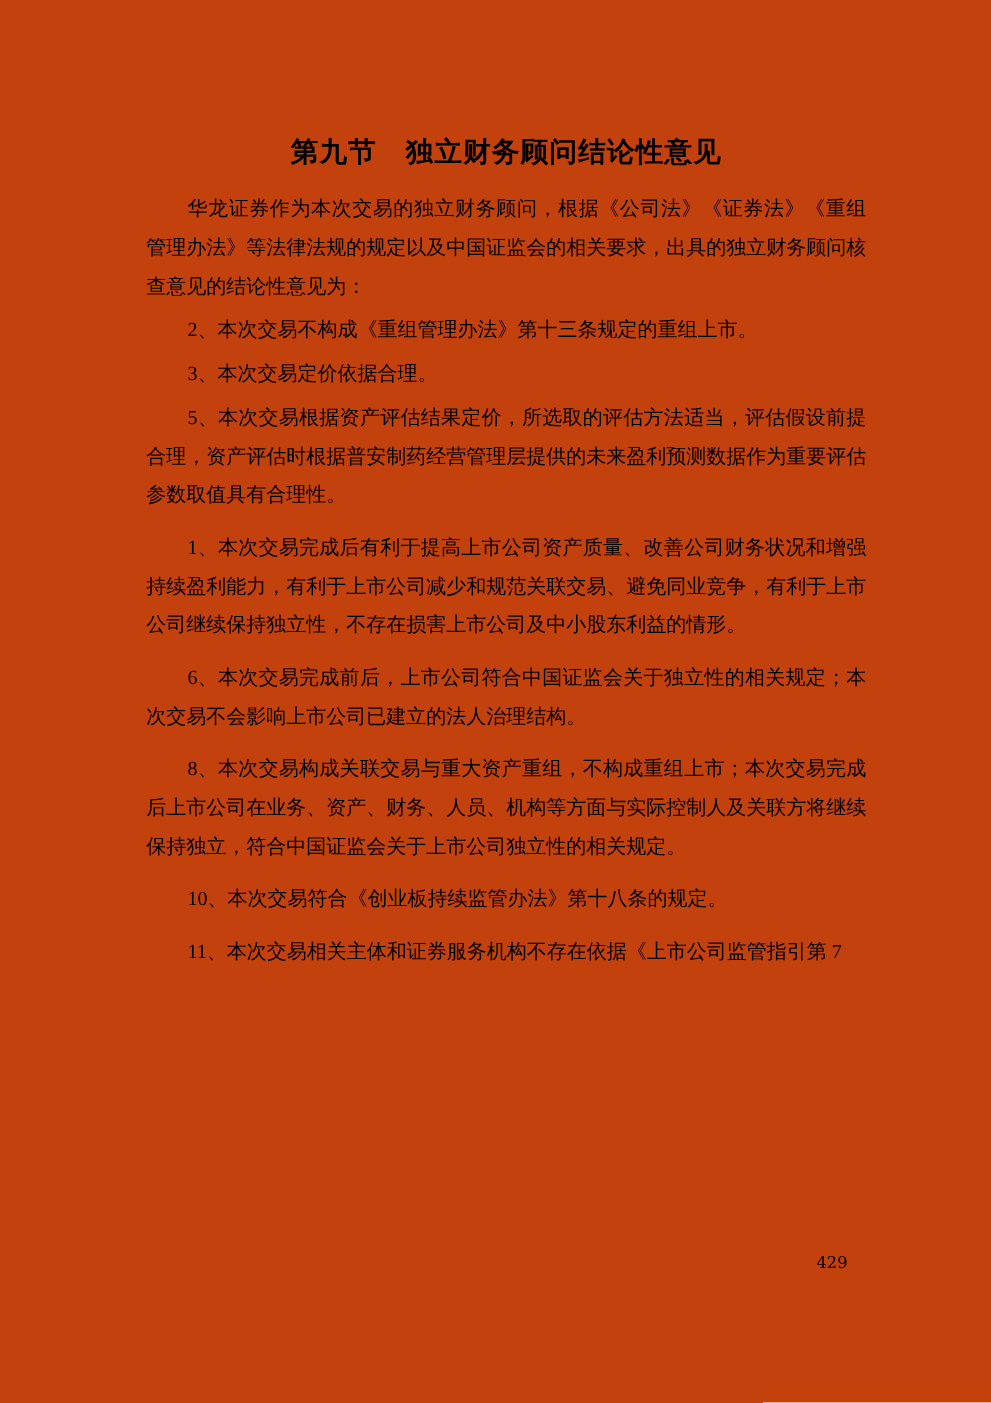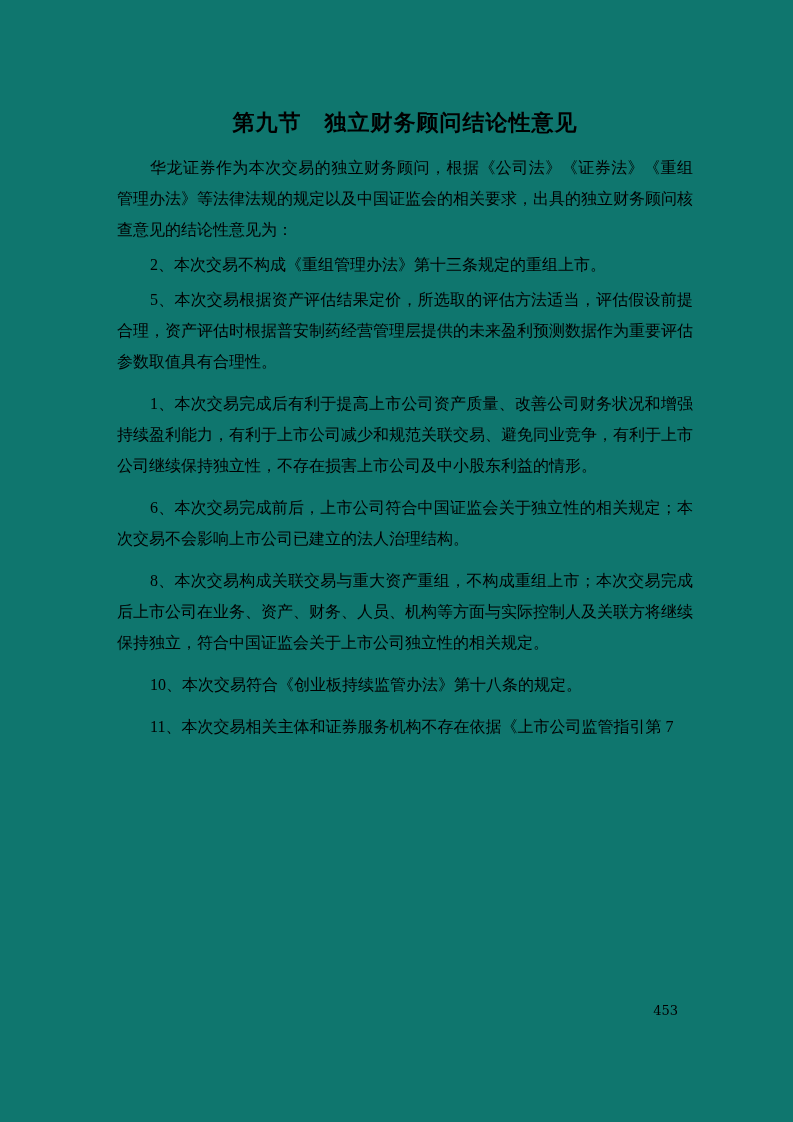--- a/index.html
+++ b/index.html
@@ -4,21 +4,21 @@
 <style>
   html, body {
     margin: 0;
     padding: 0;
     background: #ffffff;
   }
   .page {
     position: relative;
     width: 793px;
     height: 1122px;
-    background: #0f766e;
+    background: #c2410c;
     overflow: hidden;
     font-family: "DejaVu Serif", "Liberation Serif", serif;
     color: #000000;
   }
   .content {
     position: absolute;
     left: 117px;
     top: 106px;
     width: 576px;
   }
@@ -59,31 +59,32 @@
 <div class="page">
   <div class="content">
 
     <h1 class="doc-title">第九节　独立财务顾问结论性意见</h1>
 
     <p class="para">华龙证券作为本次交易的独立财务顾问，根据《公司法》《证券法》《重组管理办法》等法律法规的规定以及中国证监会的相关要求，出具的独立财务顾问核查意见的结论性意见为：</p>
 
 
     <p class="para">2、本次交易不构成《重组管理办法》第十三条规定的重组上市。</p>
 
+    <p class="para">3、本次交易定价依据合理。</p>
 
     <p class="para sp">5、本次交易根据资产评估结果定价，所选取的评估方法适当，评估假设前提合理，资产评估时根据普安制药经营管理层提供的未来盈利预测数据作为重要评估参数取值具有合理性。</p>
 
     <p class="para sp">1、本次交易完成后有利于提高上市公司资产质量、改善公司财务状况和增强持续盈利能力，有利于上市公司减少和规范关联交易、避免同业竞争，有利于上市公司继续保持独立性，不存在损害上市公司及中小股东利益的情形。</p>
 
     <p class="para sp">6、本次交易完成前后，上市公司符合中国证监会关于独立性的相关规定；本次交易不会影响上市公司已建立的法人治理结构。</p>
 
 
     <p class="para sp">8、本次交易构成关联交易与重大资产重组，不构成重组上市；本次交易完成后上市公司在业务、资产、财务、人员、机构等方面与实际控制人及关联方将继续保持独立，符合中国证监会关于上市公司独立性的相关规定。</p>
 
 
     <p class="para sp">10、本次交易符合《创业板持续监管办法》第十八条的规定。</p>
 
     <p class="para last">11、本次交易相关主体和证券服务机构不存在依据《上市公司监管指引第 7</p>
 
   </div>
 
-  <div class="page-footer">453</div>
+  <div class="page-footer">429</div>
 </div>
 
 </body></html>

